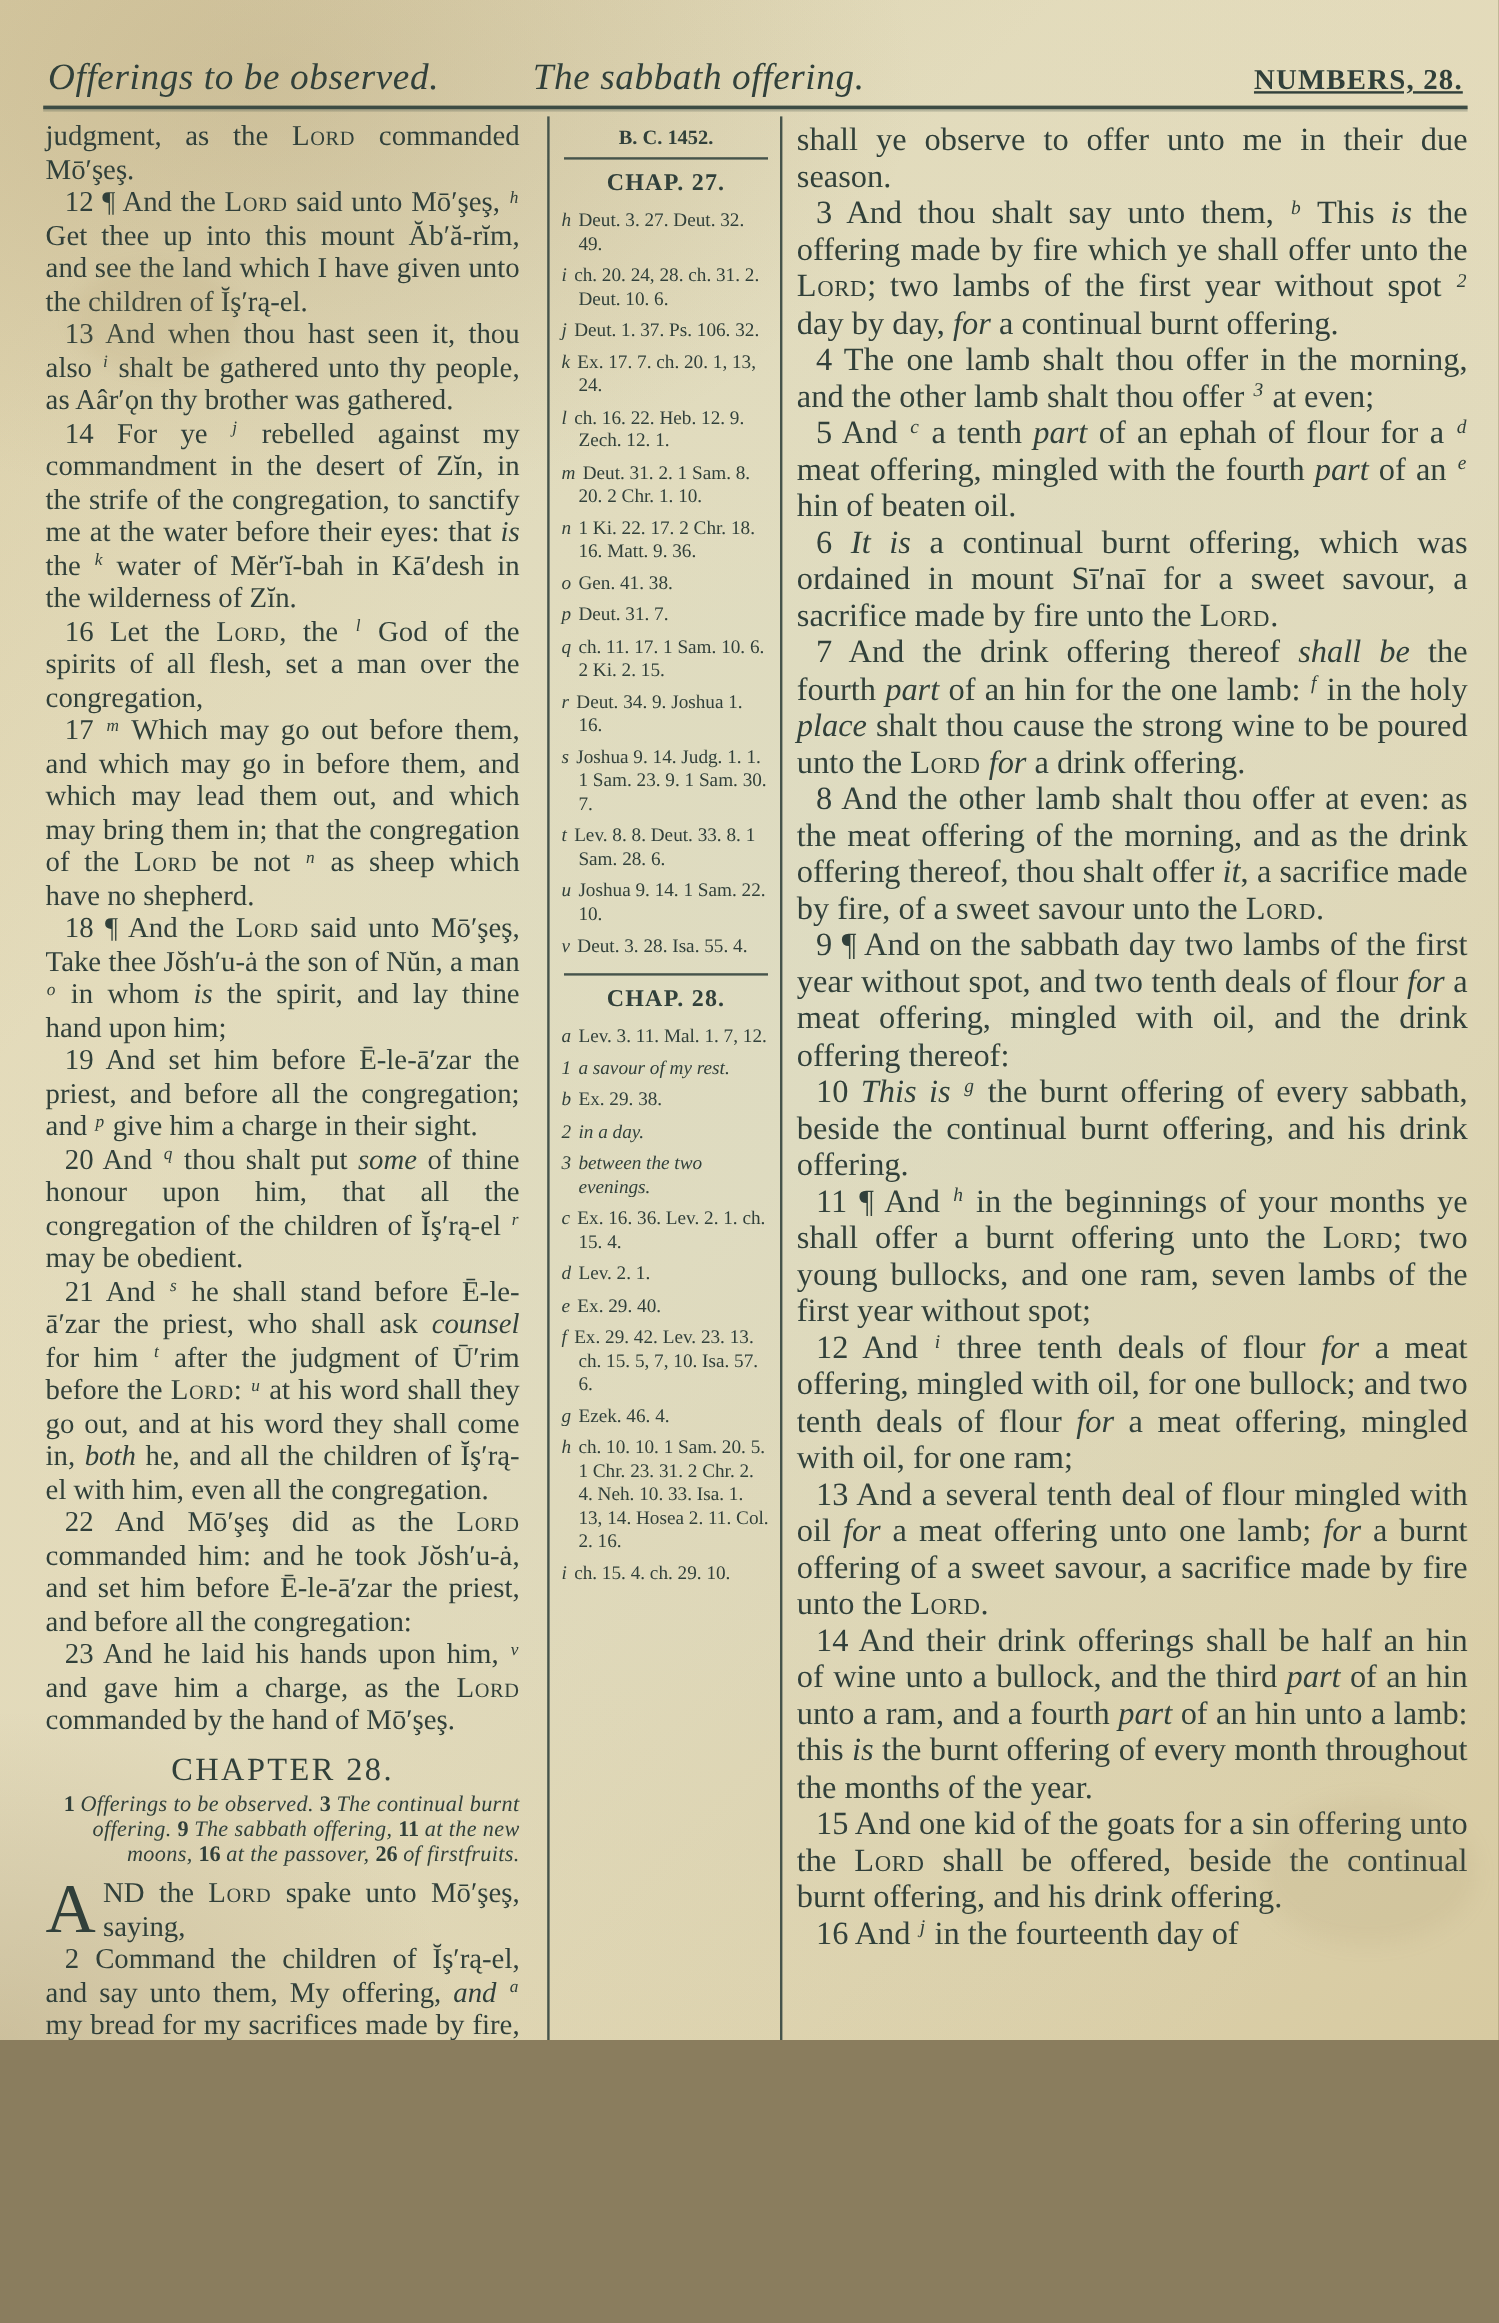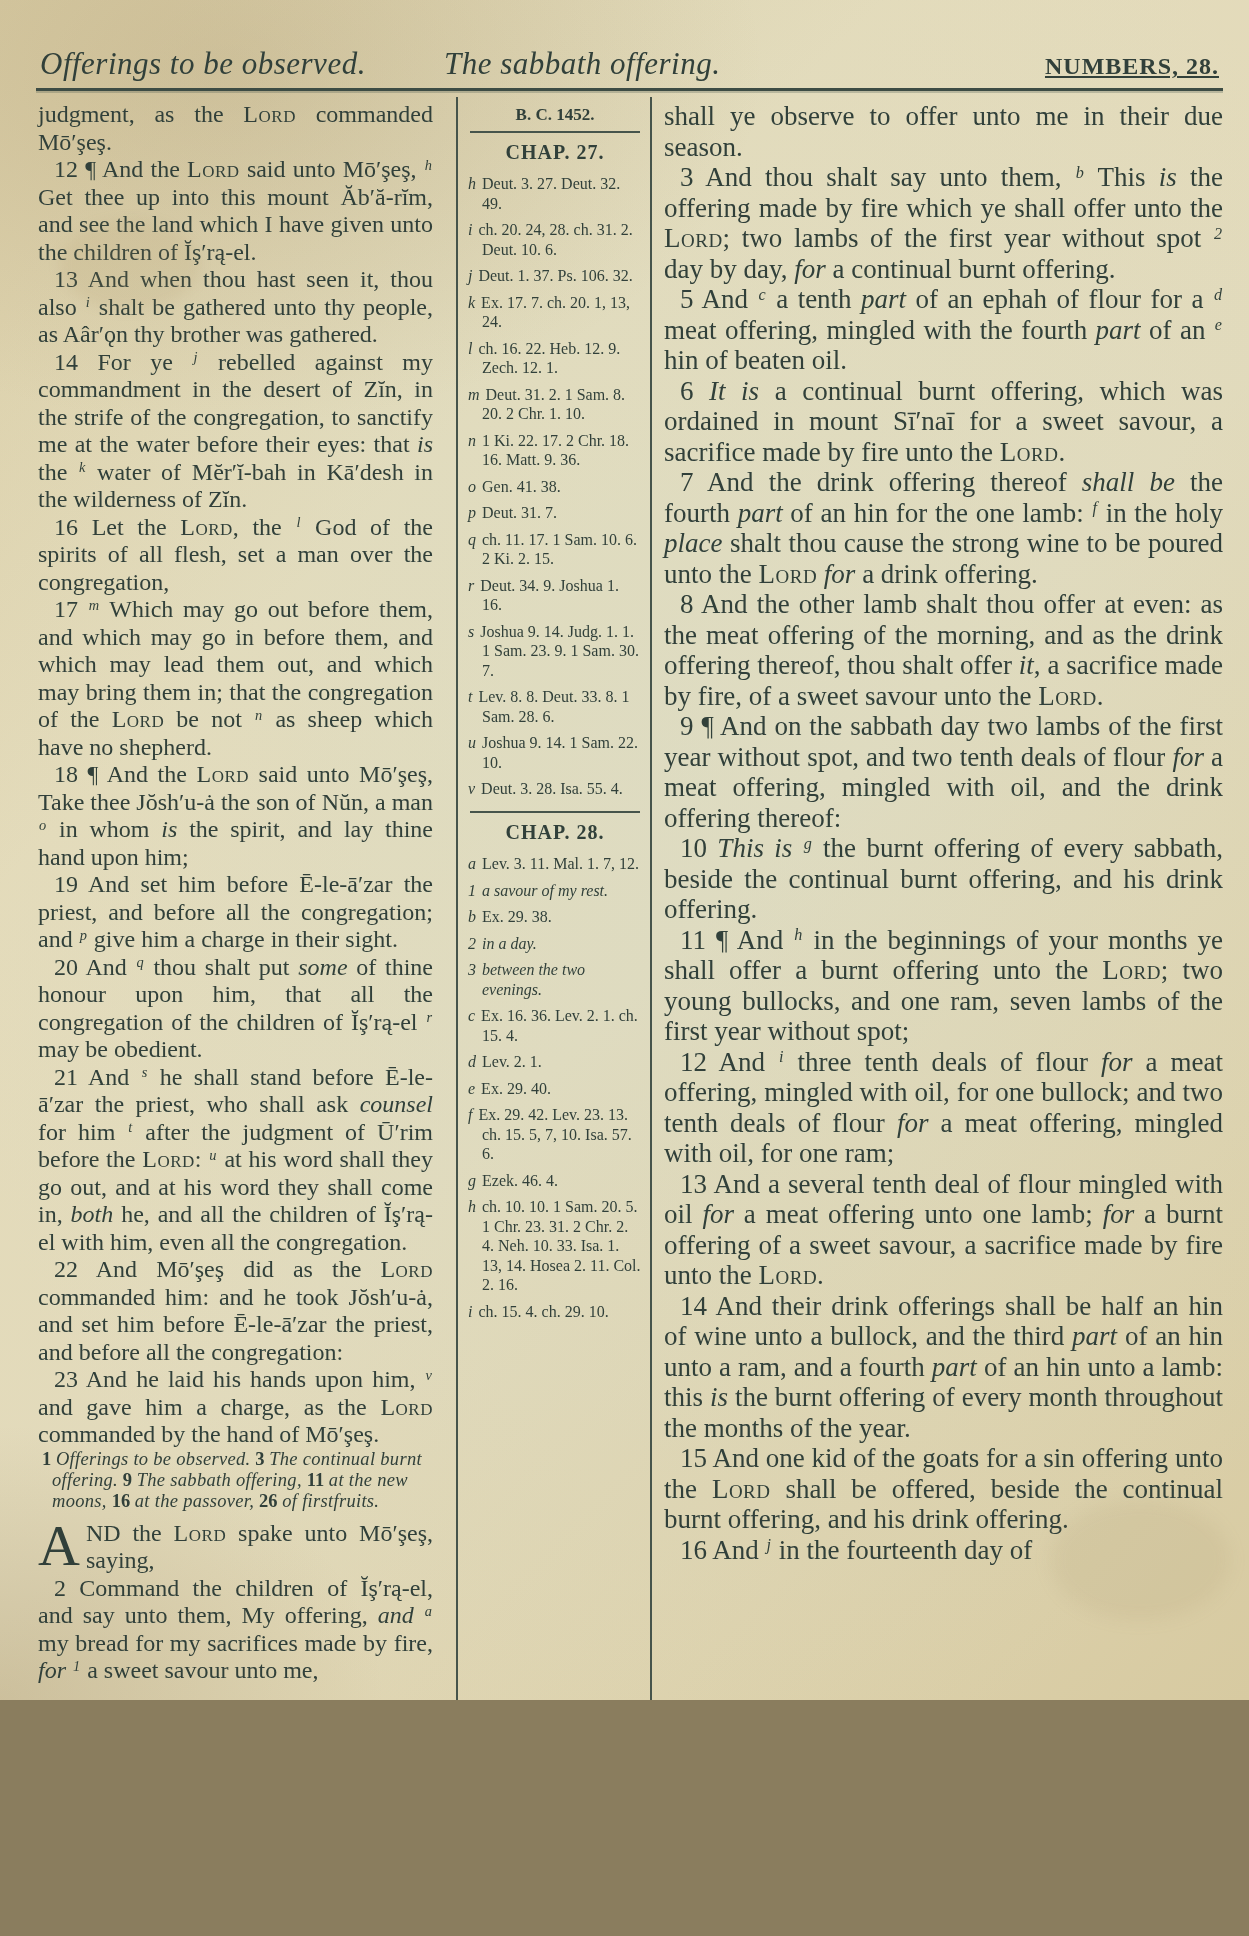--- a/index.html
+++ b/index.html
@@ -53,21 +53,21 @@
 
   .verse{margin:0;text-indent:16px;}
   .verse.flush{text-indent:0;}
   .g-i{font-style:italic;}
   .g-b{font-weight:bold;font-style:normal;}
   .g-c{font-variant:small-caps;letter-spacing:0.5px;}
   .g-s{font-style:italic;font-size:0.60em;vertical-align:0.5em;line-height:0;margin:0 1px;}
   .dropcap{float:left;font-size:58px;line-height:46px;margin:3px 6px 0 0;}
 
   #chapter-heading{font-size:27px;letter-spacing:2px;text-align:center;margin:12px 0 6px;font-weight:normal;}
-  #chapter-summary{font-size:18.5px;line-height:21px;margin:0 0 8px 14px;text-indent:-10px;text-align:left;}
+  #chapter-summary{font-size:18.5px;line-height:21px;margin:0 0 8px 14px;text-indent:-10px;text-align:right;}
   #chapter-summary .g-i{letter-spacing:0.3px;}
   #page-number{text-align:center;font-size:17px;margin-top:8px;letter-spacing:1px;}
 
   
   #center-col{width:192px;flex:0 0 192px;padding:6px 8px 0 10px;box-sizing:border-box;
     font-size:16px;line-height:19.5px;text-align:left;}
   #bc-date{text-align:center;font-weight:bold;font-size:17px;margin:2px 0 6px;}
   .ref-rule{height:2px;background:#46544b;margin:4px 2px 10px;}
   .chap-head{text-align:center;font-weight:bold;font-size:20px;letter-spacing:1px;margin:2px 0 12px;}
   .ref{margin:0 0 7px;padding-left:14px;text-indent:-14px;}
@@ -99,20 +99,21 @@
           <p class="verse">14 For ye <span class="g-s">j</span> rebelled against my commandment in the desert of Zĭn, in the strife of the congregation, to sanctify me at the water before their eyes: that <span class="g-i">is</span> the <span class="g-s">k</span> water of Mĕr′ĭ-bah in Kā′desh in the wilderness of Zĭn.</p>
           <p class="verse">16 Let the <span class="g-c">Lord</span>, the <span class="g-s">l</span> God of the spirits of all flesh, set a man over the congregation,</p>
           <p class="verse">17 <span class="g-s">m</span> Which may go out before them, and which may go in before them, and which may lead them out, and which may bring them in; that the congregation of the <span class="g-c">Lord</span> be not <span class="g-s">n</span> as sheep which have no shepherd.</p>
           <p class="verse">18 ¶ And the <span class="g-c">Lord</span> said unto Mō′şeş, Take thee Jŏsh′u-ȧ the son of Nŭn, a man <span class="g-s">o</span> in whom <span class="g-i">is</span> the spirit, and lay thine hand upon him;</p>
           <p class="verse">19 And set him before Ē-le-ā′zar the priest, and before all the congregation; and <span class="g-s">p</span> give him a charge in their sight.</p>
           <p class="verse">20 And <span class="g-s">q</span> thou shalt put <span class="g-i">some</span> of thine honour upon him, that all the congregation of the children of Ĭş′rą-el <span class="g-s">r</span> may be obedient.</p>
           <p class="verse">21 And <span class="g-s">s</span> he shall stand before Ē-le-ā′zar the priest, who shall ask <span class="g-i">counsel</span> for him <span class="g-s">t</span> after the judgment of Ū′rim before the <span class="g-c">Lord</span>: <span class="g-s">u</span> at his word shall they go out, and at his word they shall come in, <span class="g-i">both</span> he, and all the children of Ĭş′rą-el with him, even all the congregation.</p>
           <p class="verse">22 And Mō′şeş did as the <span class="g-c">Lord</span> commanded him: and he took Jŏsh′u-ȧ, and set him before Ē-le-ā′zar the priest, and before all the congregation:</p>
           <p class="verse">23 And he laid his hands upon him, <span class="g-s">v</span> and gave him a charge, as the <span class="g-c">Lord</span> commanded by the hand of Mō′şeş.</p>
         </div>
+      <h2 id="chapter-heading">CHAPTER 28.</h2>
       <p id="chapter-summary"><span class="g-b">1 </span><span class="g-i">Offerings to be observed.  </span><span class="g-b">3 </span><span class="g-i">The continual burnt offering.  </span><span class="g-b">9 </span><span class="g-i">The sabbath offering,  </span><span class="g-b">11 </span><span class="g-i">at the new moons,  </span><span class="g-b">16 </span><span class="g-i">at the passover,  </span><span class="g-b">26 </span><span class="g-i">of firstfruits.</span></p>
       <div>
           <p class="verse flush"><span class="dropcap">A</span>ND the <span class="g-c">Lord</span> spake unto Mō′şeş, saying,</p>
           <p class="verse">2 Command the children of Ĭş′rą-el, and say unto them, My offering, <span class="g-i">and</span> <span class="g-s">a</span> my bread for my sacrifices made by fire, <span class="g-i">for</span> <span class="g-s">1</span> a sweet savour unto me,</p>
         </div>
       <div id="page-number">167</div>
     </div>
 
     <div class="vrule"></div>
 
@@ -154,20 +155,21 @@
           <p class="ref"><span class="ref-l">i</span> ch. 15. 4. ch. 29. 10.</p>
         </div>
     </div>
 
     <div class="vrule"></div>
 
     <div id="right-col">
       <div>
           <p class="verse flush">shall ye observe to offer unto me in their due season.</p>
           <p class="verse">3 And thou shalt say unto them, <span class="g-s">b</span> This <span class="g-i">is</span> the offering made by fire which ye shall offer unto the <span class="g-c">Lord</span>; two lambs of the first year without spot <span class="g-s">2</span> day by day, <span class="g-i">for</span> a continual burnt offering.</p>
+          <p class="verse">4 The one lamb shalt thou offer in the morning, and the other lamb shalt thou offer <span class="g-s">3</span> at even;</p>
           <p class="verse">5 And <span class="g-s">c</span> a tenth <span class="g-i">part</span> of an ephah of flour for a <span class="g-s">d</span> meat offering, mingled with the fourth <span class="g-i">part</span> of an <span class="g-s">e</span> hin of beaten oil.</p>
           <p class="verse">6 <span class="g-i">It is</span> a continual burnt offering, which was ordained in mount Sī′naī for a sweet savour, a sacrifice made by fire unto the <span class="g-c">Lord</span>.</p>
           <p class="verse">7 And the drink offering thereof <span class="g-i">shall be</span> the fourth <span class="g-i">part</span> of an hin for the one lamb: <span class="g-s">f</span> in the holy <span class="g-i">place</span> shalt thou cause the strong wine to be poured unto the <span class="g-c">Lord</span> <span class="g-i">for</span> a drink offering.</p>
           <p class="verse">8 And the other lamb shalt thou offer at even: as the meat offering of the morning, and as the drink offering thereof, thou shalt offer <span class="g-i">it</span>, a sacrifice made by fire, of a sweet savour unto the <span class="g-c">Lord</span>.</p>
           <p class="verse">9 ¶ And on the sabbath day two lambs of the first year without spot, and two tenth deals of flour <span class="g-i">for</span> a meat offering, mingled with oil, and the drink offering thereof:</p>
           <p class="verse">10 <span class="g-i">This is</span> <span class="g-s">g</span> the burnt offering of every sabbath, beside the continual burnt offering, and his drink offering.</p>
           <p class="verse">11 ¶ And <span class="g-s">h</span> in the beginnings of your months ye shall offer a burnt offering unto the <span class="g-c">Lord</span>; two young bullocks, and one ram, seven lambs of the first year without spot;</p>
           <p class="verse">12 And <span class="g-s">i</span> three tenth deals of flour <span class="g-i">for</span> a meat offering, mingled with oil, for one bullock; and two tenth deals of flour <span class="g-i">for</span> a meat offering, mingled with oil, for one ram;</p>
           <p class="verse">13 And a several tenth deal of flour mingled with oil <span class="g-i">for</span> a meat offering unto one lamb; <span class="g-i">for</span> a burnt offering of a sweet savour, a sacrifice made by fire unto the <span class="g-c">Lord</span>.</p>
           <p class="verse">14 And their drink offerings shall be half an hin of wine unto a bullock, and the third <span class="g-i">part</span> of an hin unto a ram, and a fourth <span class="g-i">part</span> of an hin unto a lamb: this <span class="g-i">is</span> the burnt offering of every month throughout the months of the year.</p>

